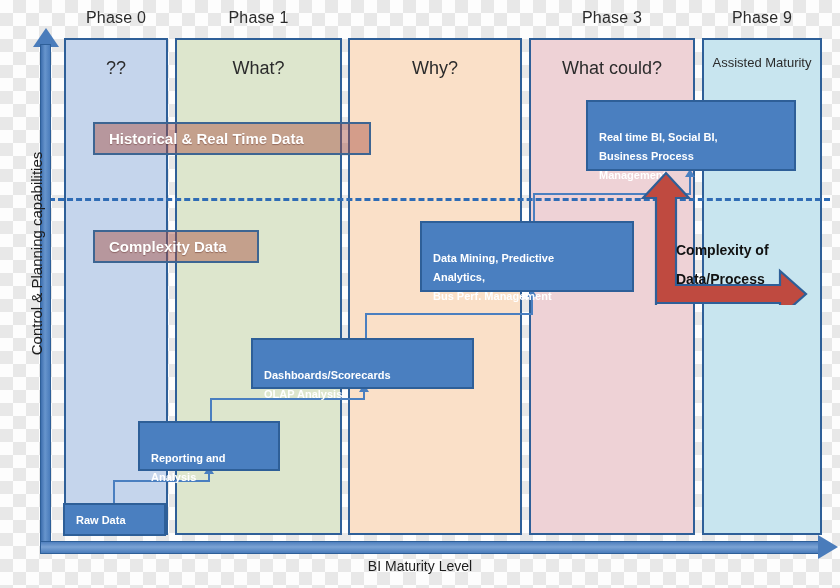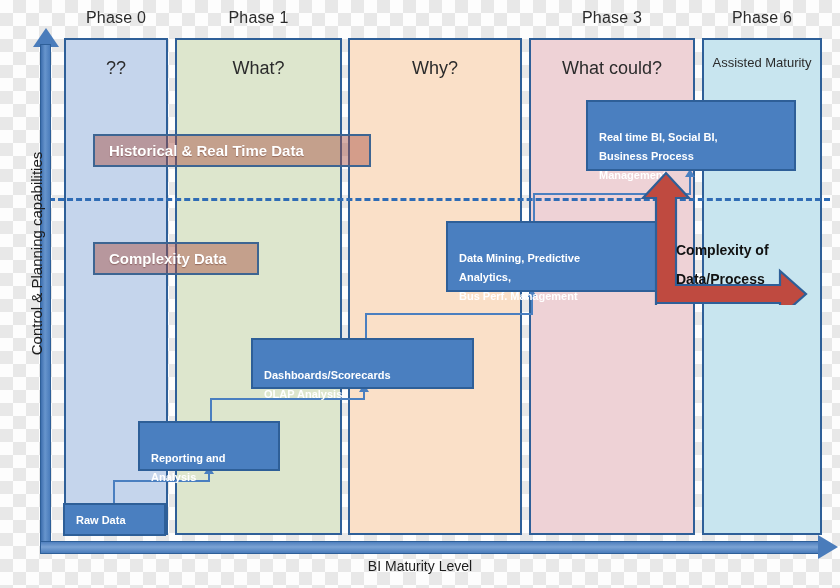--- a/index.html
+++ b/index.html
@@ -113,21 +113,20 @@
     position:absolute;
     border:2px solid #3d6592;
     box-sizing:border-box;
     background:rgba(166,75,62,.45);
     display:flex;align-items:center;
     color:#ffffff;
     font-weight:bold;
     font-size:15px;
     padding-left:14px;
     text-shadow:0 1px 1px rgba(90,40,30,.45);
-    margin-top:12px;
   }
 
   
   .cap-box{
     position:absolute;
     background:#4a7fc0;
     border:2px solid #2e5f98;
     box-sizing:border-box;
     color:#ffffff;
     font-weight:bold;
@@ -163,21 +162,21 @@
   }
 </style>
 </head>
 <body>
 
 <div id="stage">
 
   <div class="phase-header" style="left:64px;width:104px;">Phase 0</div>
   <div class="phase-header" style="left:175px;width:167px;">Phase 1</div>
   <div class="phase-header" style="left:529px;width:166px;">Phase 3</div>
-  <div class="phase-header" style="left:702px;width:120px;">Phase 6</div>
+  <div class="phase-header" style="left:702px;width:120px;">Phase 9</div>
 
   <div class="phase-col" style="left:64px;width:104px;height:497px;background:#c5d5ec;">
     <div class="phase-q" style="top:18px;">??</div>
   </div>
 
   <div class="phase-col" style="left:175px;width:167px;height:497px;background:#dde6cd;">
     <div class="phase-q" style="top:18px;">What?</div>
   </div>
 
   <div class="phase-col" style="left:348px;width:174px;height:497px;background:#fae0c8;">
@@ -230,21 +229,21 @@
 
   <div class="cap-box centered" style="left:63px;top:503px;width:103px;height:33px;">
     <span>Raw Data</span>
   </div>
 
   <div class="cap-box" style="left:251px;top:338px;width:223px;height:51px;">
     <span>Dashboards/Scorecards
 OLAP Analysis</span>
   </div>
 
-  <div class="cap-box" style="left:446px;top:221px;width:214px;height:71px;">
+  <div class="cap-box" style="left:420px;top:221px;width:214px;height:71px;">
     <span>Data Mining, Predictive
 Analytics,
 Bus Perf. Management</span>
   </div>
 
   <div class="cap-box" style="left:586px;top:100px;width:210px;height:71px;">
     <span>Real time BI, Social BI,
 Business Process
 Management</span>
   </div>

